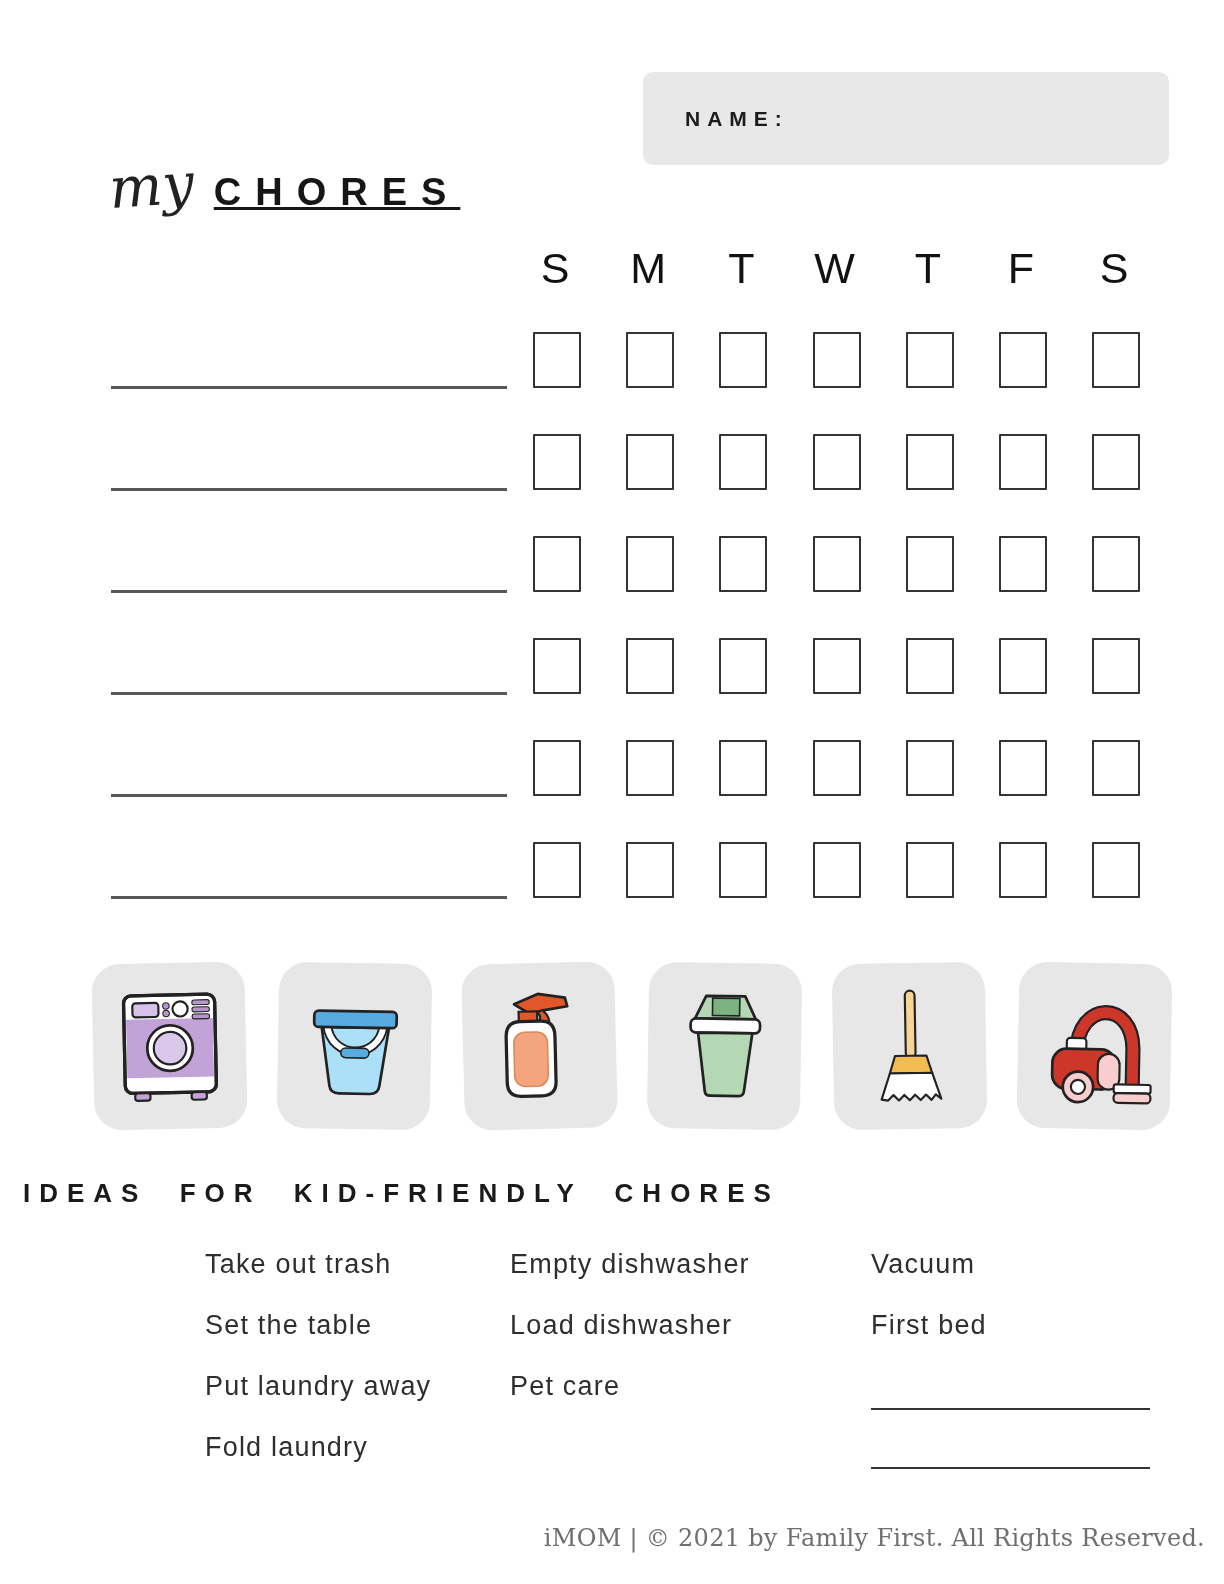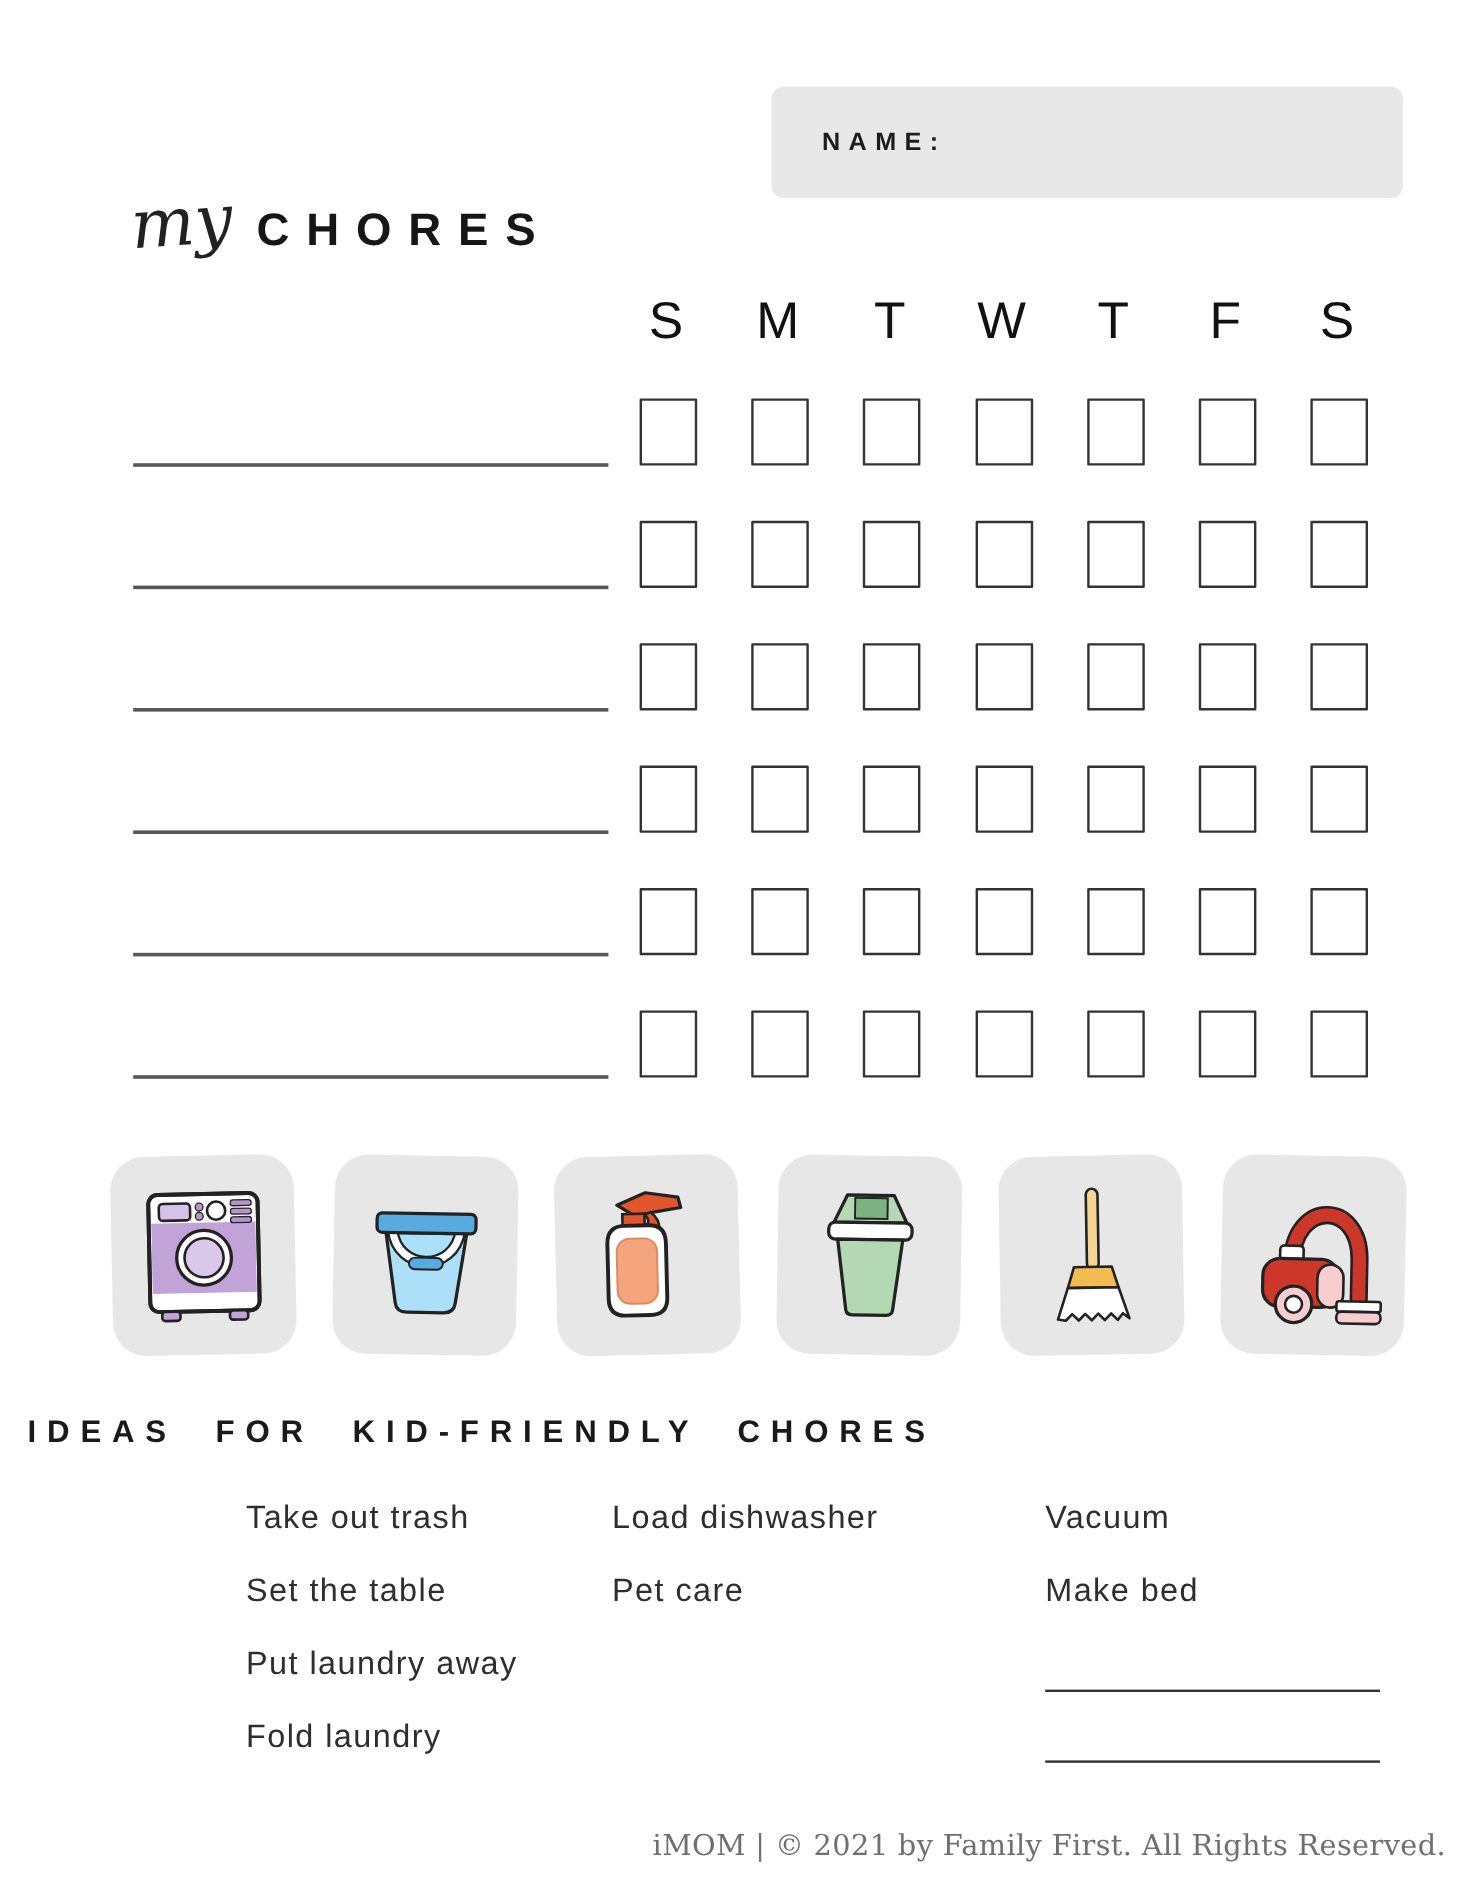--- a/index.html
+++ b/index.html
@@ -17,21 +17,21 @@
   }
   
   .title{
     position:absolute;left:86px;top:158px;display:flex;align-items:baseline;gap:20px;
   }
   .title-script{
     font-family:"DejaVu Serif",serif;font-style:italic;font-size:56px;line-height:56px;
     transform:rotate(-4deg);color:#222;
   }
   .title-caps{
-    font-size:38px;font-weight:700;letter-spacing:14px;color:#161616;
+    font-size:38px;font-weight:700;letter-spacing:14px;color:#161616;text-decoration:underline;
   }
   
   .day-letter{
     position:absolute;top:244px;width:94px;text-align:center;
     font-size:43px;font-weight:400;color:#111;
   }
   .chore-line{
     position:absolute;left:88px;width:396px;height:3px;background:#575757;
   }
   .checkbox{
@@ -208,25 +208,26 @@
   </div>
 
   <div class="ideas-heading">IDEAS FOR KID-FRIENDLY CHORES</div>
   <div class="ideas-col" style="left:182px" id="ideas-col-0">
       <div class="idea-item">Take out trash</div>
       <div class="idea-item">Set the table</div>
       <div class="idea-item">Put laundry away</div>
       <div class="idea-item">Fold laundry</div>
     </div>
   <div class="ideas-col" style="left:487px" id="ideas-col-1">
+      <div class="idea-item">Empty dishwasher</div>
       <div class="idea-item">Load dishwasher</div>
       <div class="idea-item">Pet care</div>
     </div>
   <div class="ideas-col" style="left:848px" id="ideas-col-2">
       <div class="idea-item">Vacuum</div>
-      <div class="idea-item">Make bed</div>
+      <div class="idea-item">First bed</div>
     </div>
   <div class="idea-blank-line" style="top:1408px"></div>
   <div class="idea-blank-line" style="top:1467px"></div>
 
   <div class="footer">iMOM | © 2021 by Family First. All Rights Reserved.</div>
 
 </div>
 
 </body></html>

